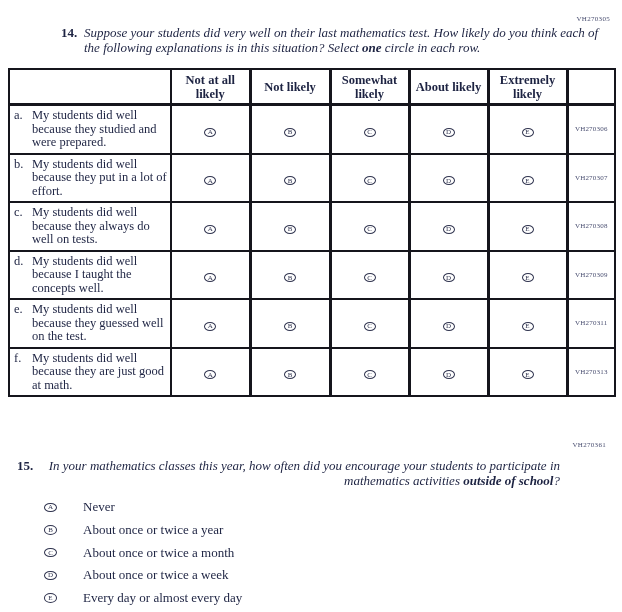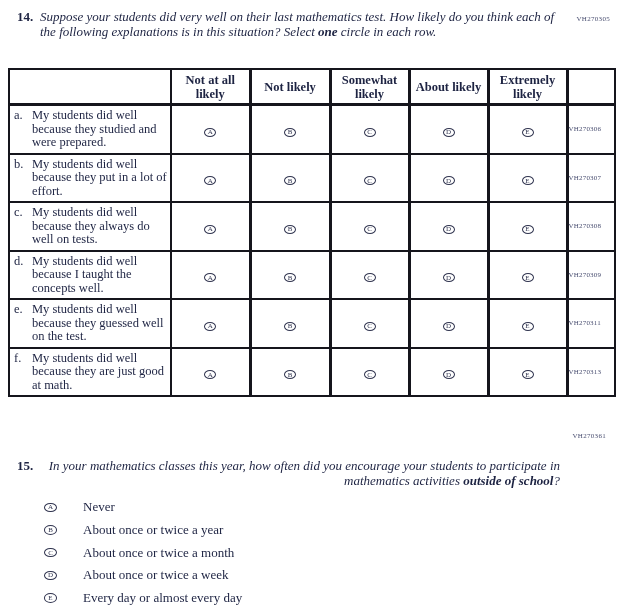--- a/index.html
+++ b/index.html
@@ -8,21 +8,21 @@
     font-family:"Liberation Serif","DejaVu Serif",serif;
     color:#1d2342;overflow:hidden;
   }
   .code{
     position:absolute;font-size:7px;color:#4a4f71;letter-spacing:.3px;
     font-family:"Liberation Serif",serif;
   }
   .q-block{position:absolute;left:17px;display:flex;}
   .q-num{font-weight:bold;font-size:13px;width:23px;flex:0 0 23px;line-height:14.5px;}
   .q-text{font-size:13px;line-height:14.5px;font-style:italic;}
-  .q14{top:10px;width:560px;}
+  .q14{top:26px;width:560px;margin-left:44px;}
   .q14 .q-text{width:525px;}
   .q15{top:459px;width:560px;}
   .q15 .q-text{width:520px;text-align:right;}
   table.grid{
     position:absolute;left:8px;top:68px;border-collapse:collapse;
     table-layout:fixed;width:606px;
   }
   table.grid td,table.grid th{border:2px solid #15151c;padding:0;margin-top:40px;}
   table.grid th{height:33px;font-size:12.5px;line-height:14px;font-weight:bold;text-align:center;vertical-align:middle;}
   table.grid th.sep,table.grid td.sep{border-left:3px solid #15151c;}
@@ -32,21 +32,21 @@
   .stem-wrap{display:flex;align-items:flex-start;padding:3px 2px 3px 4px;}
   .row-letter{flex:0 0 18px;font-size:12.5px;line-height:13.5px;}
   .row-text{font-size:12.5px;line-height:13.5px;}
   td.bub{text-align:center;}
   .bubble{
     display:inline-flex;align-items:center;justify-content:center;
     width:12px;height:9px;border:1px solid #30344f;border-radius:50%;
     font-size:7px;line-height:8px;color:#30344f;
     font-family:"Liberation Serif",serif;box-sizing:border-box;
   }
-  td.codecell{font-size:7px;color:#4a4f71;letter-spacing:.2px;}
+  td.codecell{text-align:center;font-size:7px;color:#4a4f71;letter-spacing:.2px;}
   .options{position:absolute;left:44px;top:496px;}
   .option{display:flex;align-items:center;height:22.7px;}
   .option .bubble{width:13px;height:9.5px;flex:0 0 13px;}
   .option-label{font-size:13px;margin-left:26px;white-space:nowrap;}
   b{font-weight:bold;}
 </style>
 </head>
 <body>
 
 <div class="page">
@@ -164,21 +164,21 @@
       <td class="bub"><span class="bubble">A</span></td>
       <td class="bub sep"><span class="bubble">B</span></td>
       <td class="bub sep"><span class="bubble">C</span></td>
       <td class="bub sep"><span class="bubble">D</span></td>
       <td class="bub sep"><span class="bubble">E</span></td>
       <td class="codecell sep">VH270313</td>
     </tr>
   </tbody>
     </table>
 
-  <div class="code" style="top:432px;right:16px;">VH270361</div>
+  <div class="code" style="top:441px;right:16px;">VH270361</div>
 
   <div class="q-block q15">
     <div class="q-num">15.</div>
     <div class="q-text"><span>In your mathematics classes this year, how often did you encourage your students to participate in mathematics activities </span><b>outside of school</b><span>?</span></div>
   </div>
 
   <div class="options">
     <div class="option">
       <span class="bubble">A</span>
       <span class="option-label">Never</span>

